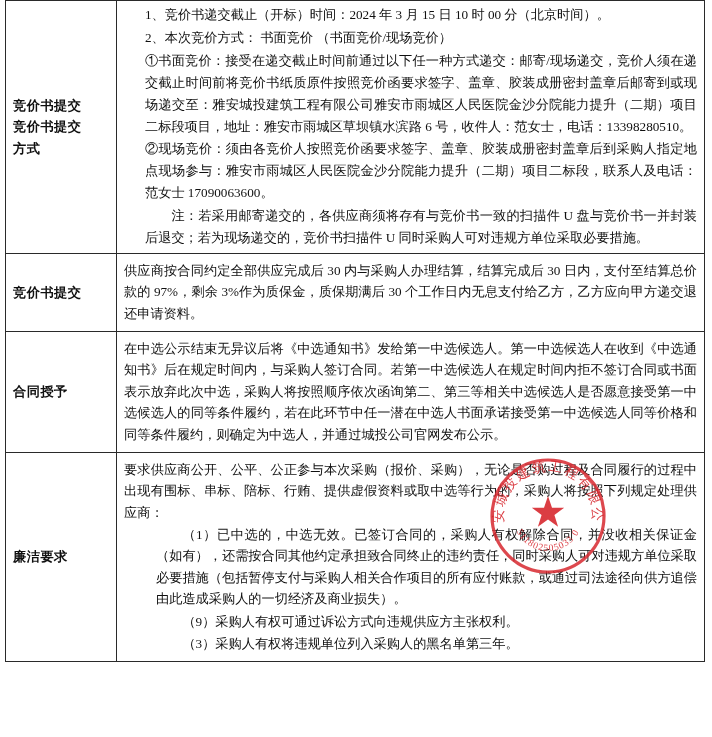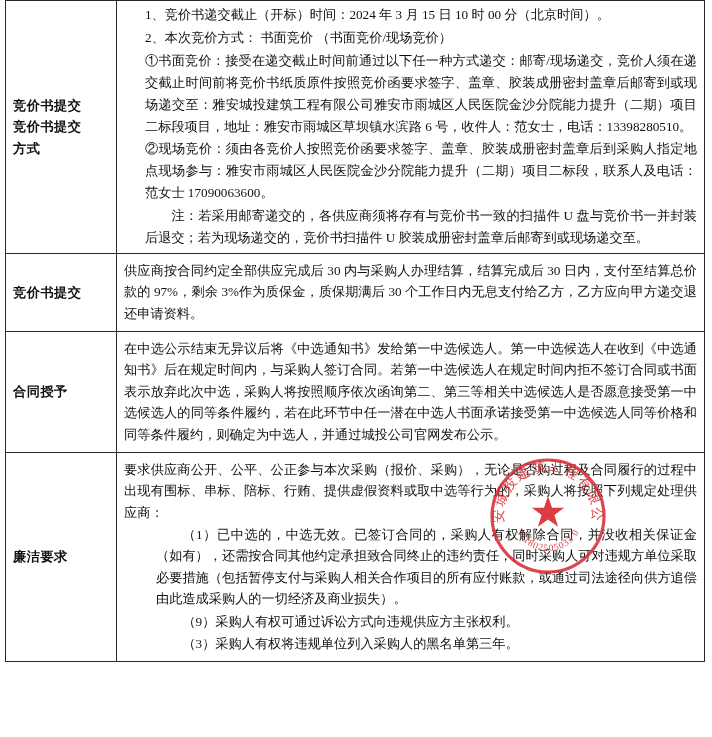--- a/index.html
+++ b/index.html
@@ -90,21 +90,21 @@
         <td class="label">
           <div>竞价书提交</div>
           <div>竞价书提交</div>
           <div>方式</div>
         </td>
         <td class="body">
           <p class="p">1、竞价书递交截止（开标）时间：2024 年 3 月 15 日 10 时 00 分（北京时间）。</p>
           <p class="p">2、本次竞价方式：   书面竞价   （书面竞价/现场竞价）</p>
           <p class="p">①书面竞价：接受在递交截止时间前通过以下任一种方式递交：邮寄/现场递交，竞价人须在递交截止时间前将竞价书纸质原件按照竞价函要求签字、盖章、胶装成册密封盖章后邮寄到或现场递交至：雅安城投建筑工程有限公司雅安市雨城区人民医院金沙分院能力提升（二期）项目二标段项目，地址：雅安市雨城区草坝镇水滨路 6 号，收件人：范女士，电话：13398280510。</p>
           <p class="p">②现场竞价：须由各竞价人按照竞价函要求签字、盖章、胶装成册密封盖章后到采购人指定地点现场参与：雅安市雨城区人民医院金沙分院能力提升（二期）项目二标段，联系人及电话：范女士 17090063600。</p>
-          <p class="p note">注：若采用邮寄递交的，各供应商须将存有与竞价书一致的扫描件 U 盘与竞价书一并封装后退交；若为现场递交的，竞价书扫描件 U 胶装成册密封盖章后邮寄到或现场递交至。</p>
+          <p class="p note">注：若采用邮寄递交的，各供应商须将存有与竞价书一致的扫描件 U 盘与竞价书一并封装后退交；若为现场递交的，竞价书扫描件 U 同时采购人可对违规方单位采取必要措施。</p>
         </td>
       </tr>
 
       <tr>
         <td class="label">
           <div>竞价书提交</div>
         </td>
         <td class="body">
           <p class="p">供应商按合同约定全部供应完成后 30 内与采购人办理结算，结算完成后 30 日内，支付至结算总价款的 97%，剩余 3%作为质保金，质保期满后 30 个工作日内无息支付给乙方，乙方应向甲方递交退还申请资料。</p>
         </td>

